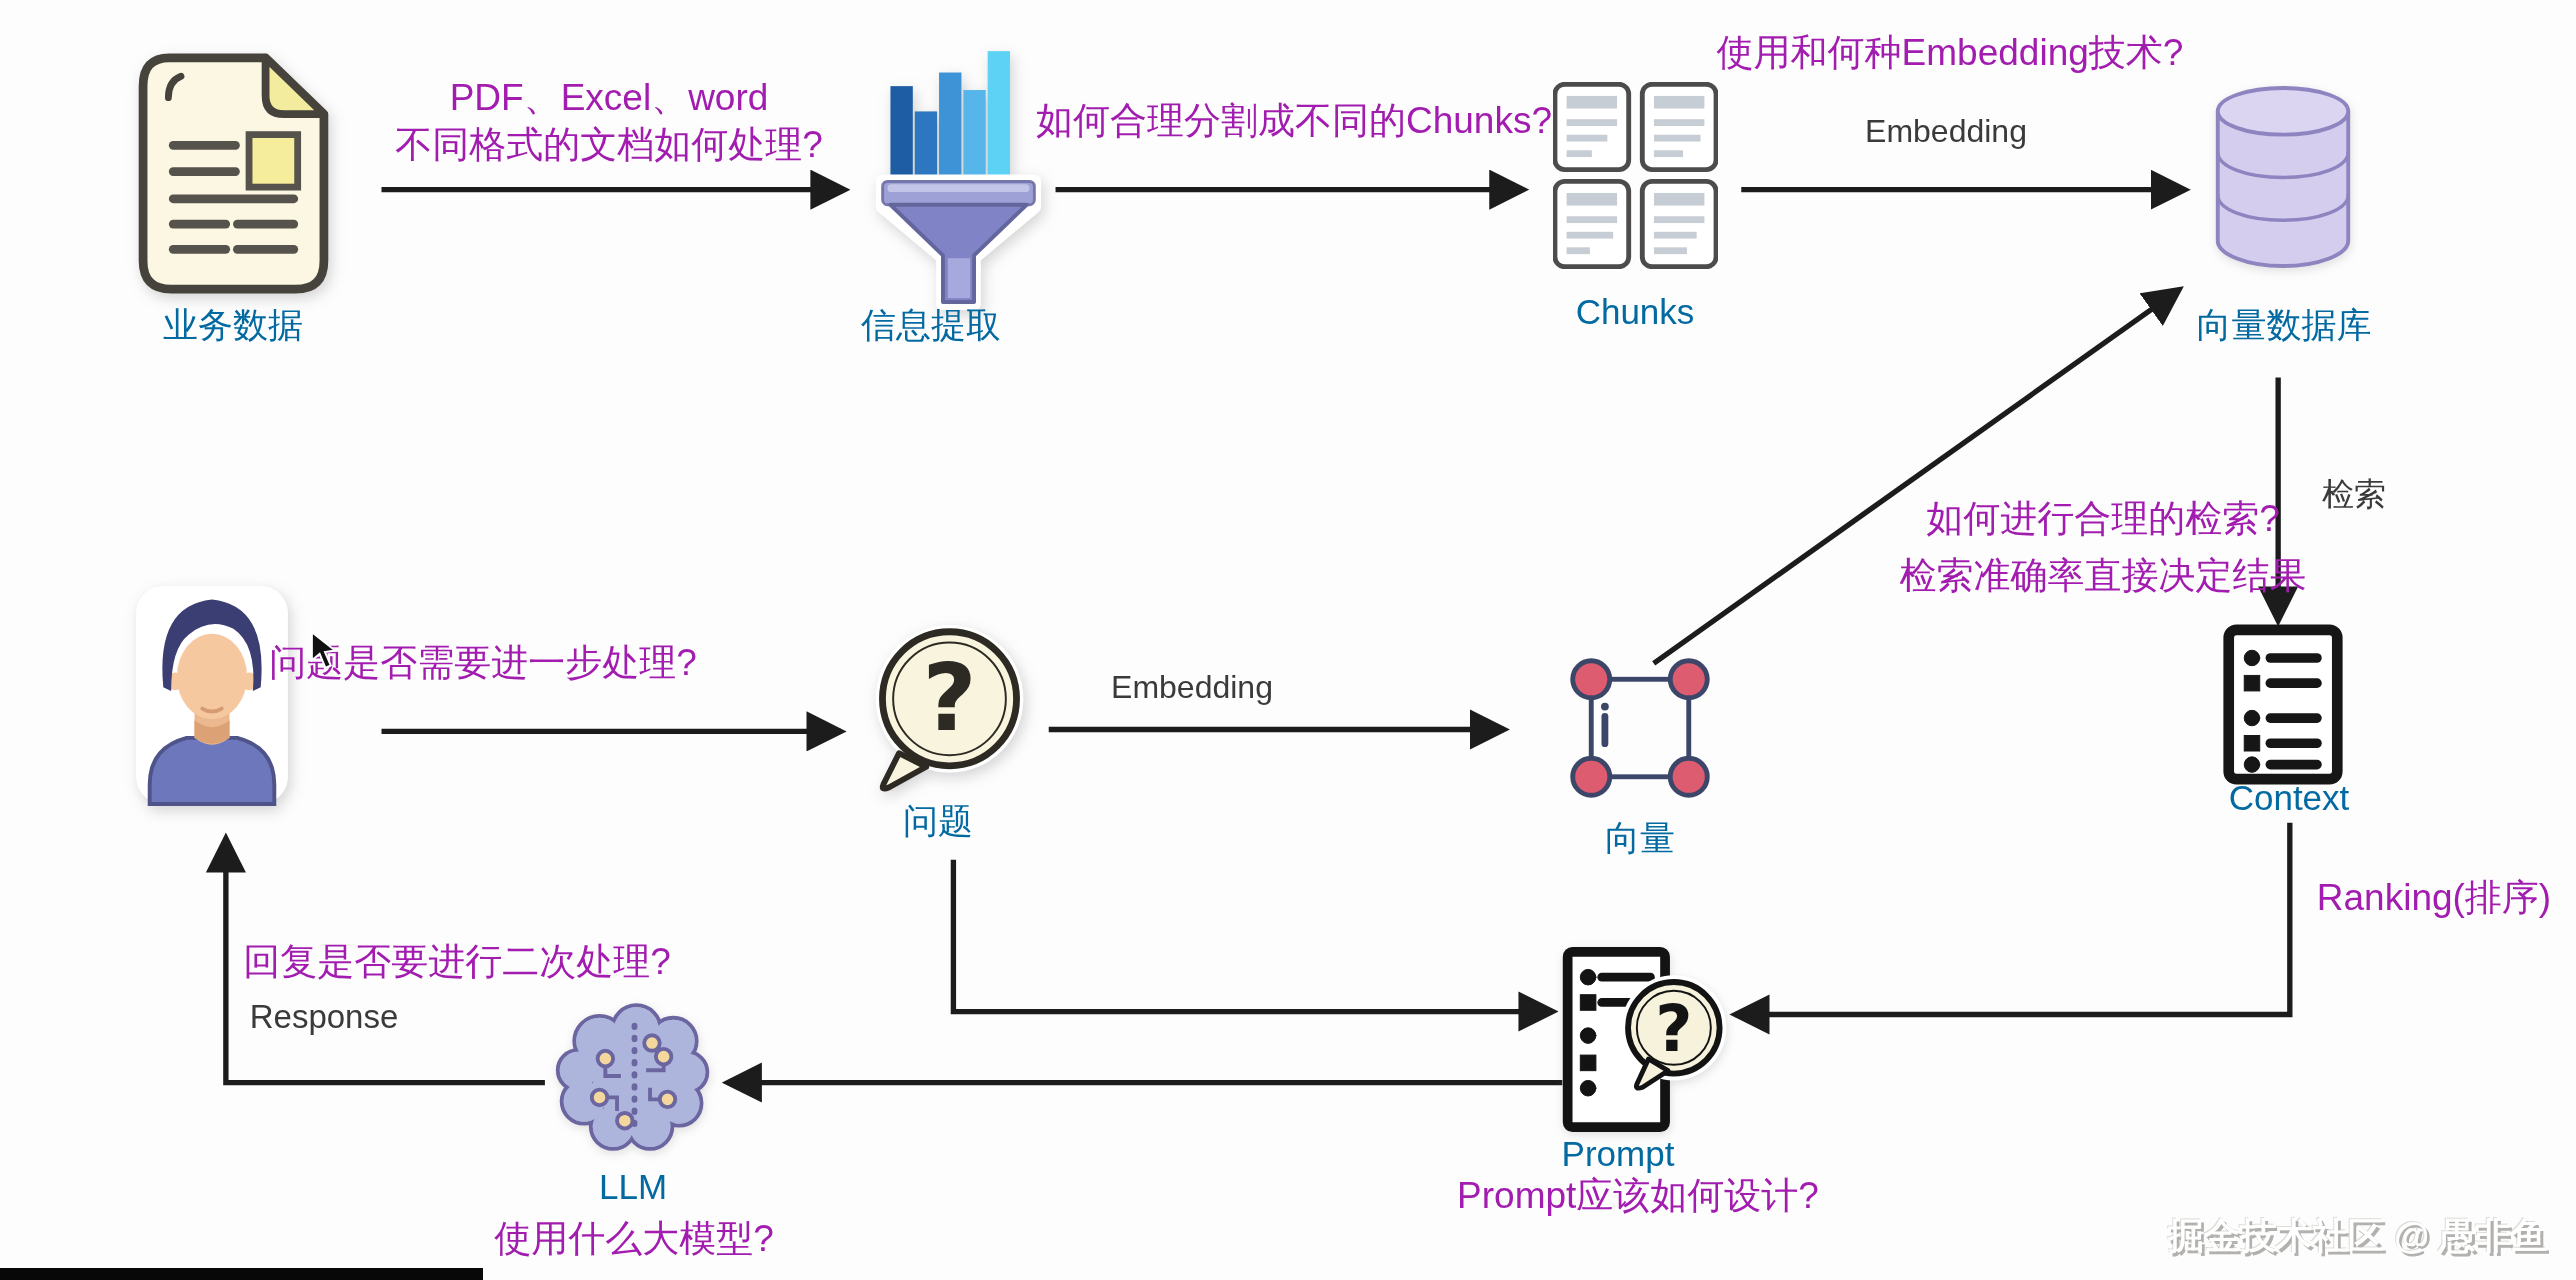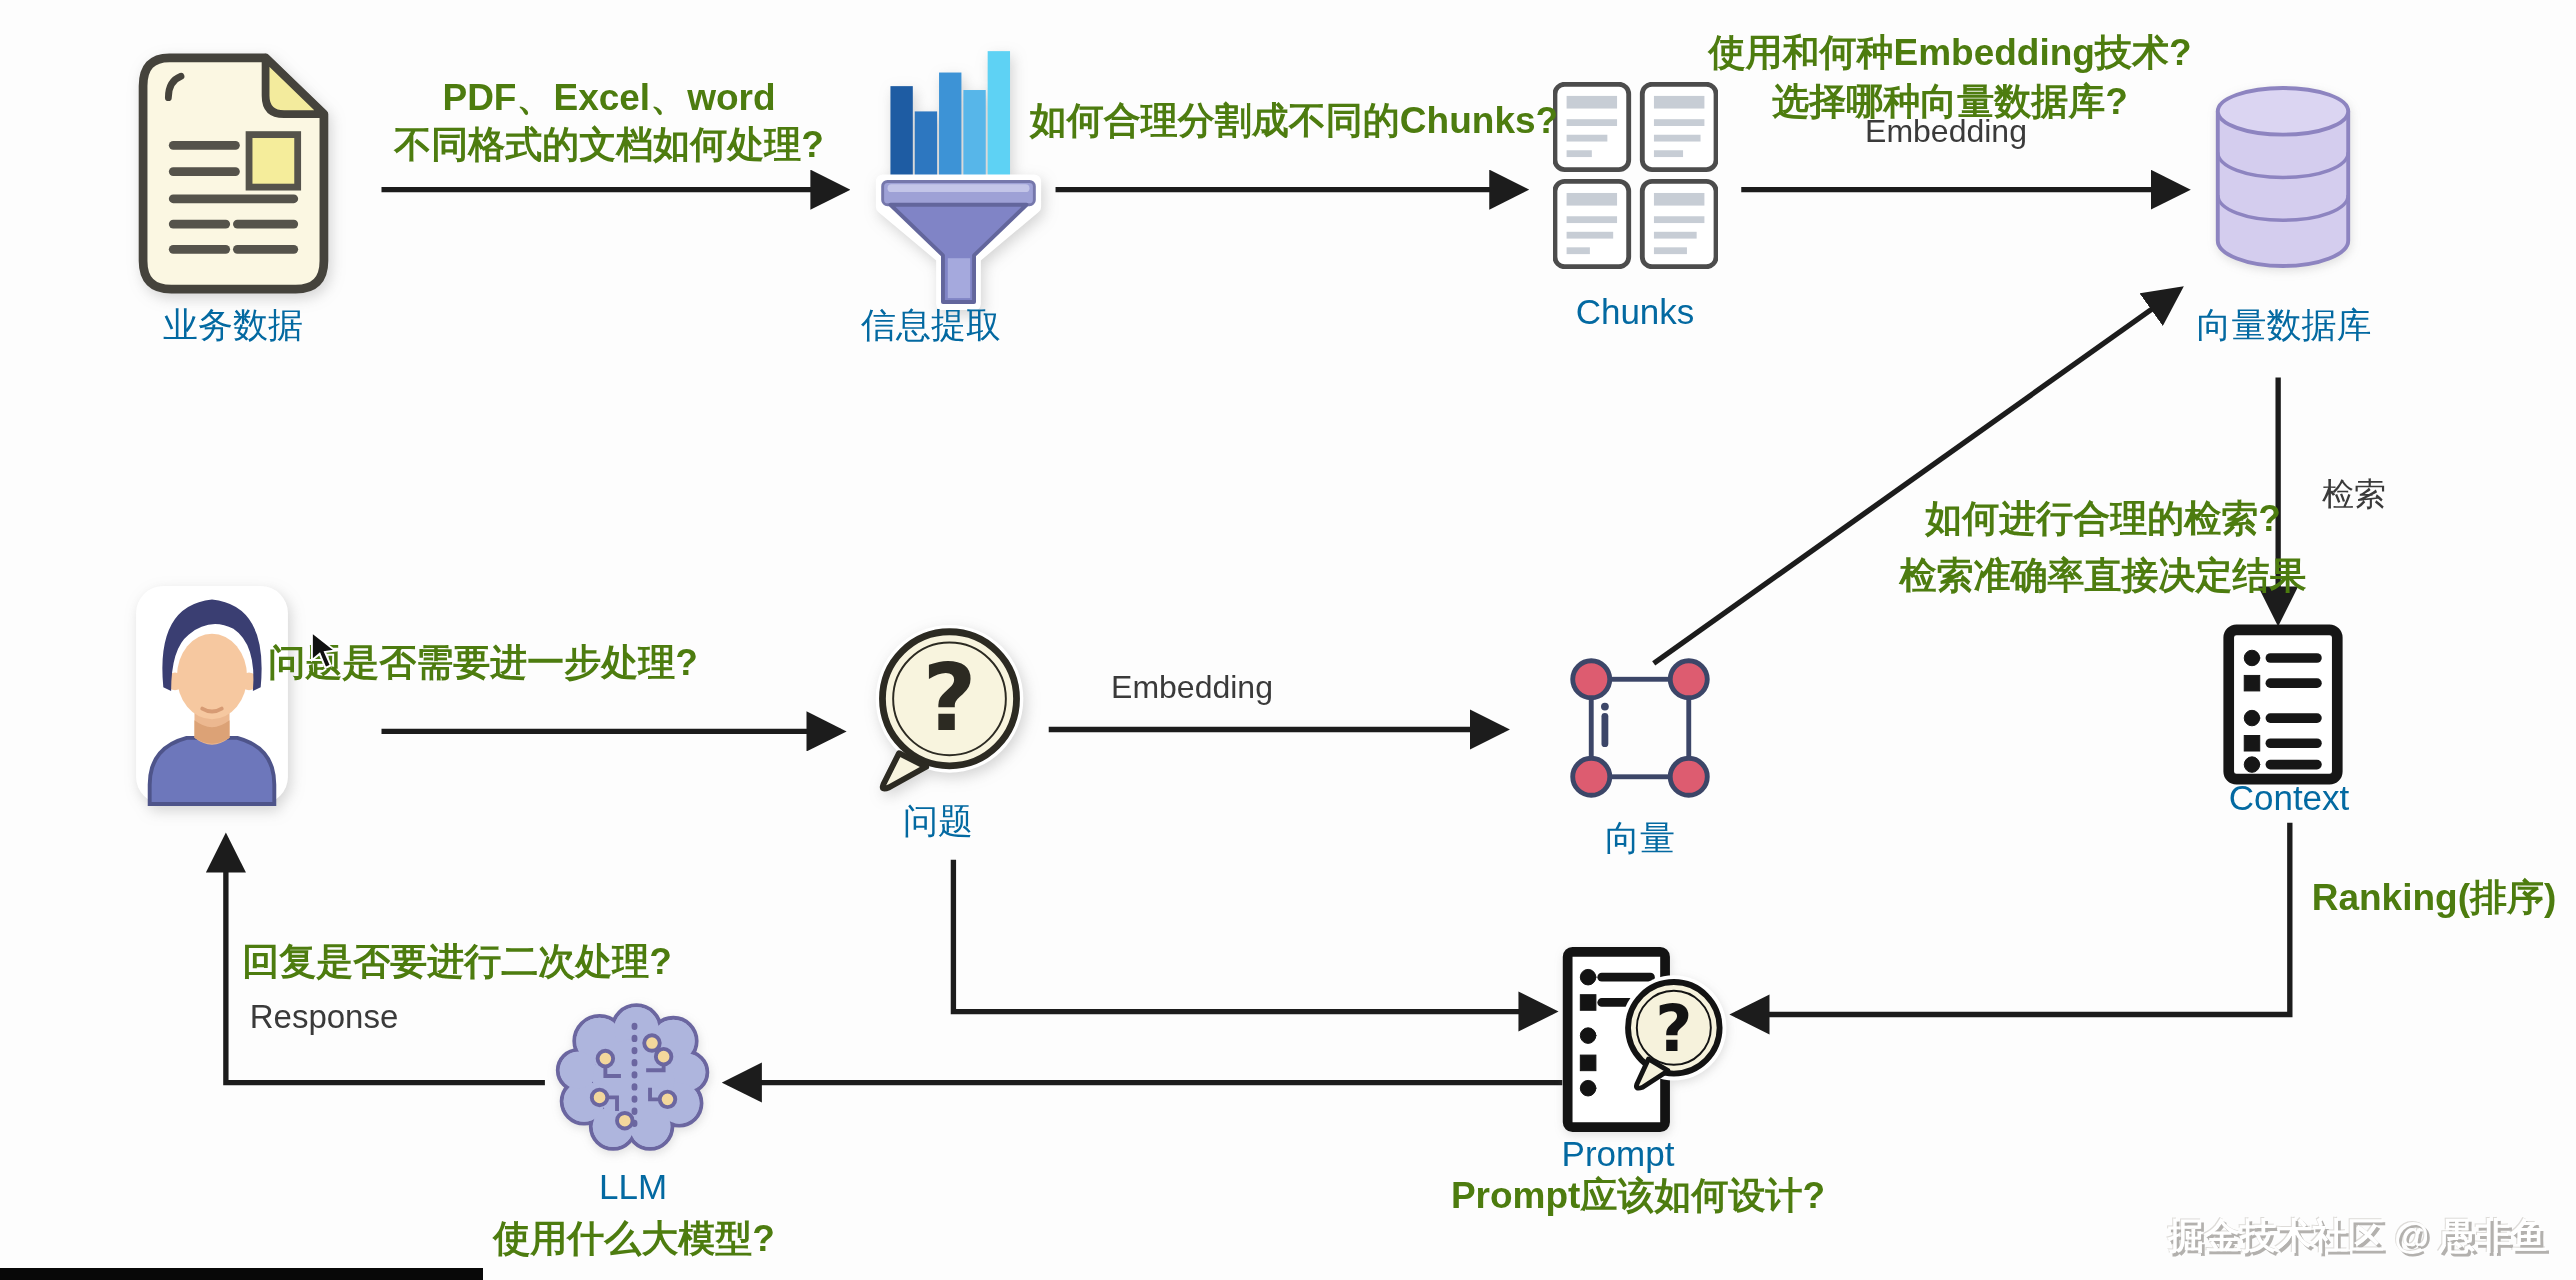--- a/index.html
+++ b/index.html
@@ -6,21 +6,21 @@
   .stage{
     position:relative;width:2576px;height:1280px;overflow:hidden;
     background:#fdfdfd;font-family:"Liberation Sans",sans-serif;
   }
   .abs{position:absolute;}
   .node-label{position:absolute;transform:translateX(-50%);white-space:nowrap;
     font-size:35px;color:#0369a1;}
   .edge-label{position:absolute;transform:translateX(-50%);white-space:nowrap;
     font-size:32px;color:#3a3a3a;}
   .red-note{position:absolute;transform:translateX(-50%);white-space:nowrap;
-    font-size:37px;font-weight:bold;color:#4d7c0f;}
+    font-size:37px;font-weight:normal;color:#a21caf;}
   .sticker{filter:drop-shadow(3.9px 5.8px 6.8px rgba(90,90,90,0.25));}
   .soft{filter:drop-shadow(1.9px 3.9px 4.9px rgba(90,90,90,0.18));}
   #connectors{position:absolute;left:0;top:0;z-index:1;}
   .icon{z-index:2;}
   .txt{z-index:3;}
   .watermark{position:absolute;white-space:nowrap;font-size:36px;font-weight:bold;
     color:#ffffff;text-shadow:2.9px 2.9px 0 #b3b1ae,-1px -1px 0 #dddbd8;z-index:4;}
   .bottom-bar{position:absolute;background:#080808;z-index:4;}
 </style>
 </head>
@@ -265,21 +265,20 @@
 
   <div class="edge-label txt" style="left:1946px;top:113px;">Embedding</div>
   <div class="edge-label txt" style="left:1192px;top:669px;">Embedding</div>
   <div class="edge-label txt" style="left:2354px;top:473px;">检索</div>
   <div class="edge-label txt" style="left:324px;top:998px;font-size:33px;">Response</div>
 
   <div class="red-note txt" style="left:609px;top:73px;">PDF、Excel、word</div>
   <div class="red-note txt" style="left:1294px;top:96px;">如何合理分割成不同的Chunks?</div>
   <div class="red-note txt" style="left:609px;top:120px;">不同格式的文档如何处理?</div>
   <div class="red-note txt" style="left:1950px;top:28px;">使用和何种Embedding技术?</div>
-  <div class="red-note txt" style="left:1950px;top:77px;">选择哪种向量数据库?</div>
   <div class="red-note txt" style="left:2103px;top:494px;">如何进行合理的检索?</div>
   <div class="red-note txt" style="left:2103px;top:551px;">检索准确率直接决定结果</div>
   <div class="red-note txt" style="left:483px;top:638px;">问题是否需要进一步处理?</div>
   <div class="red-note txt" style="left:2434px;top:831px;margin-top:42px;">Ranking(排序)</div>
   <div class="red-note txt" style="left:634px;top:1214px;">使用什么大模型?</div>
   <div class="red-note txt" style="left:1638px;top:1171px;">Prompt应该如何设计?</div>
   <div class="red-note txt" style="left:457px;top:937px;">回复是否要进行二次处理?</div>
 
   <div class="watermark" style="right:29px;top:1212px;">掘金技术社区 @ 愚非鱼</div>
   <div class="bottom-bar" style="left:0;top:1268px;width:483px;height:12.6px;"></div>

